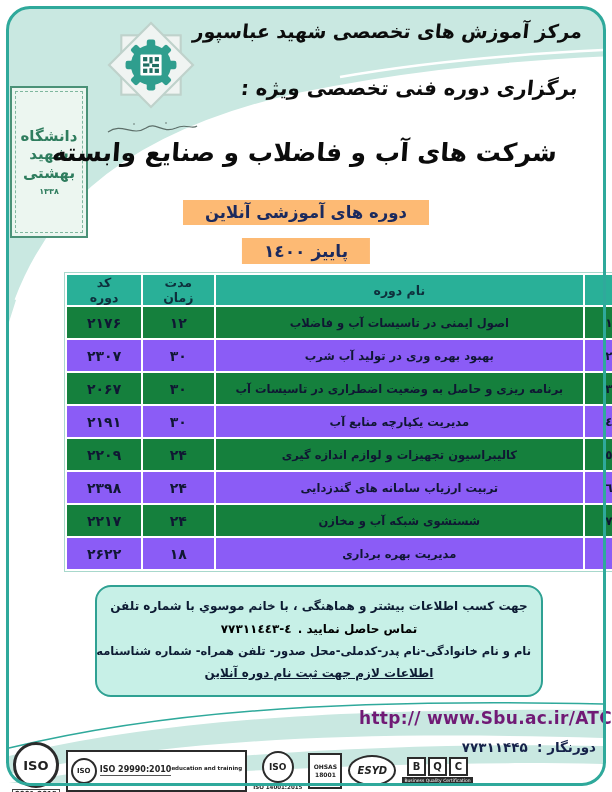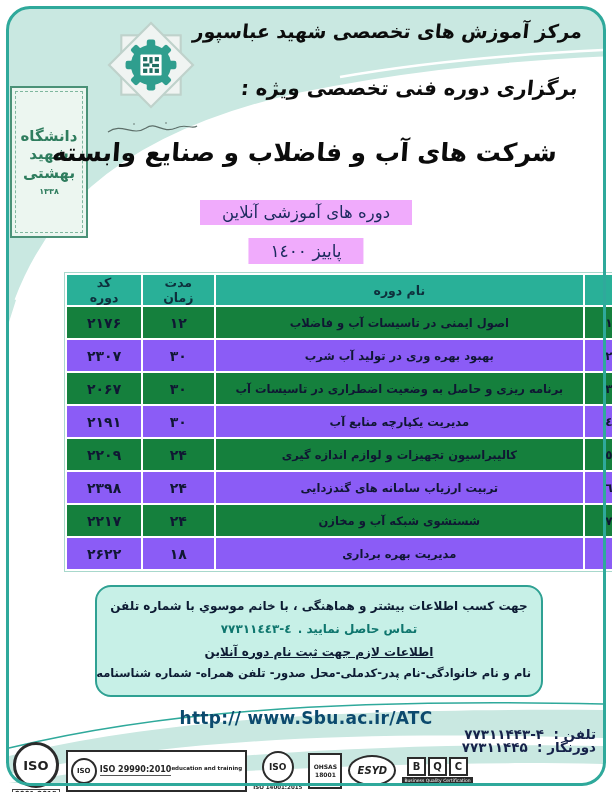--- a/index.html
+++ b/index.html
@@ -5,21 +5,21 @@
   html,body{margin:0;padding:0;}
   body{width:612px;height:792px;font-family:"DejaVu Sans",sans-serif;}
   .page{position:relative;width:612px;height:792px;background:#ffffff;overflow:hidden;}
   .backdrop{position:absolute;left:0;top:0;z-index:0;}
   .frame{position:absolute;inset:6px;border:3px solid #2fa99b;border-radius:24px;z-index:6;pointer-events:none;}
 
   
   .org-line{position:absolute;top:20px;right:30px;direction:rtl;font-size:19px;font-weight:bold;color:#0c0c0c;transform:skewX(-6deg);z-index:3;white-space:nowrap;}
   .subtitle{position:absolute;top:76px;right:34px;direction:rtl;font-size:20px;font-weight:bold;color:#0c0c0c;transform:skewX(-6deg);z-index:3;white-space:nowrap;}
   .main-title{position:absolute;top:138px;left:55px;right:55px;direction:rtl;text-align:center;font-size:25px;font-weight:bold;color:#0b0b0b;transform:skewX(-4deg);z-index:3;white-space:nowrap;}
-  .hl{position:absolute;left:50%;transform:translateX(-50%);background:#f0abfc;color:#1b2a5e;font-weight:normal;direction:rtl;padding:3px 22px;z-index:3;white-space:nowrap;}
+  .hl{position:absolute;left:50%;transform:translateX(-50%);background:#fdba74;color:#1b2a5e;font-weight:bold;direction:rtl;padding:3px 22px;z-index:3;white-space:nowrap;}
   .hl1{top:200px;font-size:16.5px;}
   .hl2{top:238px;font-size:17px;}
 
   
   .logo{position:absolute;left:98px;top:12px;z-index:3;}
   .signature{position:absolute;left:104px;top:118px;z-index:3;}
 
   
   .stamp{position:absolute;left:10px;top:86px;width:74px;height:148px;z-index:3;background:#ecf6f0;border:2px solid #4a9177;outline:1px dashed #7fb79e;outline-offset:-6px;display:flex;flex-direction:column;align-items:center;justify-content:center;gap:1px;}
   .stamp .st-line{font-size:15px;font-weight:bold;color:#2f7d5e;direction:rtl;line-height:1.15;letter-spacing:-1px;}
@@ -34,26 +34,26 @@
   tr.odd td{background:#15803d;}
   tr.even td{background:#8b5cf6;}
   td.no{font-size:12px;}
   td.name{font-size:11.5px;white-space:nowrap;}
   td.dur,td.code{font-size:14px;}
   .c-no{width:26px;} .c-name{width:308px;} .c-dur{width:80px;} .c-code{width:88px;}
 
   
   .info-box{position:absolute;left:95px;top:585px;width:424px;z-index:3;background:#c7f0e7;border:2px solid #2fa193;border-radius:16px;padding:8px 10px 10px 10px;text-align:center;}
   .info-box .il{direction:rtl;font-size:12px;font-weight:bold;color:#0d1b33;line-height:1.9;white-space:nowrap;}
-  .info-box .il2{direction:ltr;display:flex;justify-content:center;gap:6px;font-size:12px;font-weight:bold;color:#0f766e;line-height:1.9;}
+  .info-box .il2{direction:ltr;display:flex;justify-content:center;gap:6px;font-size:12px;font-weight:bold;color:#000000;line-height:1.9;}
   .info-box .il3{text-decoration:underline;}
   .info-box .il4{font-size:11.5px;}
 
   
-  .url{position:absolute;top:708px;left:0;width:100%;text-align:center;font-size:17px;font-weight:bold;color:#0c4a6e;z-index:3;letter-spacing:0.3px;}
+  .url{position:absolute;top:708px;left:0;width:100%;text-align:right;font-size:17px;font-weight:bold;color:#701a75;z-index:3;letter-spacing:0.3px;}
   .phone,.fax{position:absolute;right:16px;direction:rtl;font-size:13.5px;font-weight:bold;color:#16224a;z-index:3;white-space:nowrap;}
   .phone{top:726px;} .fax{top:739px;}
   .num{direction:ltr;unicode-bidi:bidi-override;display:inline-block;}
 
   
   .logos{position:absolute;left:12px;top:742px;display:flex;align-items:center;gap:6px;z-index:3;}
   .badge{color:#222;}
   .iso-round{width:40px;height:40px;border:3px solid #2b2b2b;border-radius:50%;display:flex;align-items:center;justify-content:center;font-size:13px;font-weight:bold;background:#fff;}
   .iso-col{display:flex;flex-direction:column;align-items:center;}
   .iso-cap{font-size:7px;font-weight:bold;border:1px solid #444;padding:0 2px;margin-top:1px;background:#fff;white-space:nowrap;}
@@ -196,30 +196,26 @@
       </tbody>
     </table>
   </div>
 
   <div class="info-box">
     <div class="il">جهت کسب اطلاعات بیشتر و هماهنگی ، با خانم موسوي  با شماره تلفن</div>
     <div class="il2">
       <span class="num">٧٧٣١١٤٤٣-٤</span>
       <span dir="rtl">تماس حاصل نمایید .</span>
     </div>
+    <div class="il il4">نام و نام خانوادگی-نام پدر-کدملی-محل صدور- تلفن همراه- شماره شناسنامه</div>
     <div class="il il3">اطلاعات لازم جهت ثبت نام دوره آنلاین</div>
-    <div class="il il4">نام و نام خانوادگی-نام پدر-کدملی-محل صدور- تلفن همراه- شماره شناسنامه</div>
   </div>
 
   <div class="url">http:// www.Sbu.ac.ir/ATC</div>
 
-  <div class="phone">
-    <span>تلفن :</span>&nbsp;
-    <span class="num">۷۷۳۱۱۴۴۳-۴</span>
-  </div>
   <div class="fax">
     <span>دورنگار :</span>&nbsp;
     <span class="num">۷۷۳۱۱۴۴۵</span>
   </div>
 
   <div class="logos">
     <div class="badge iso-col">
       <div class="iso-round">ISO</div>
       <div class="iso-cap">9001:2015</div>
     </div>

